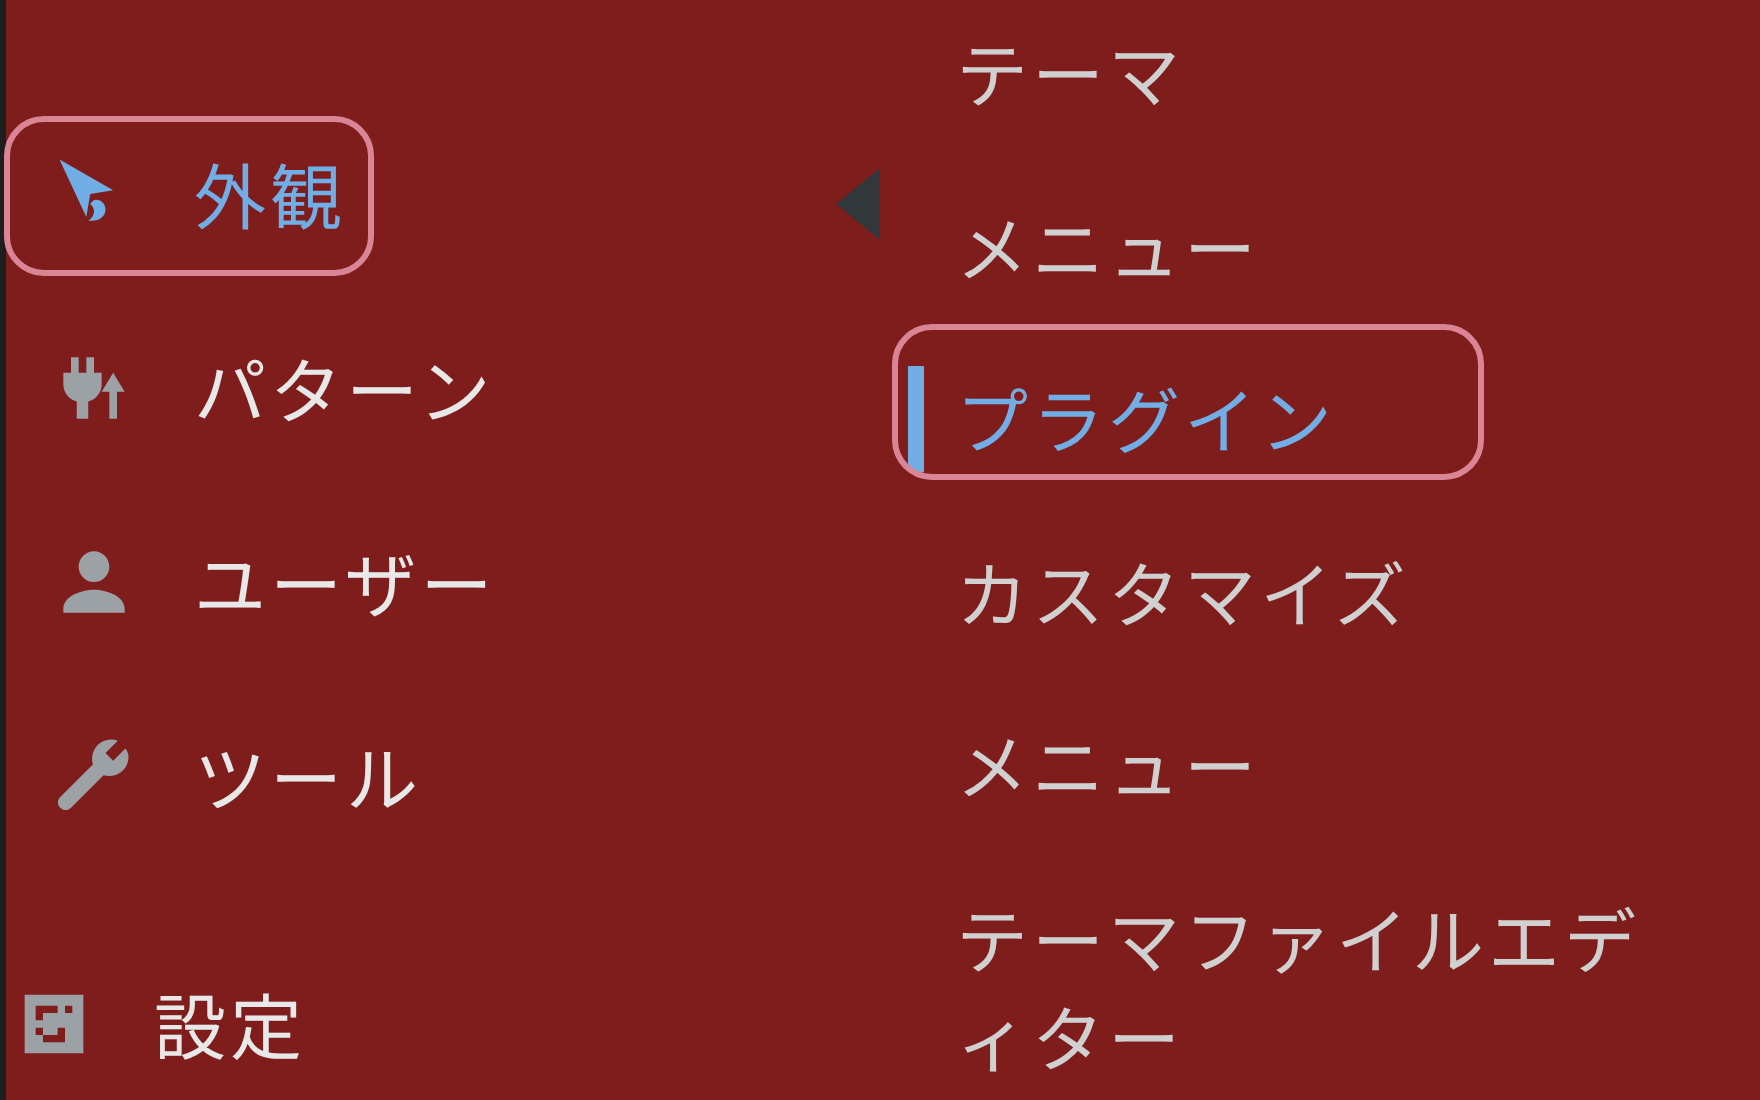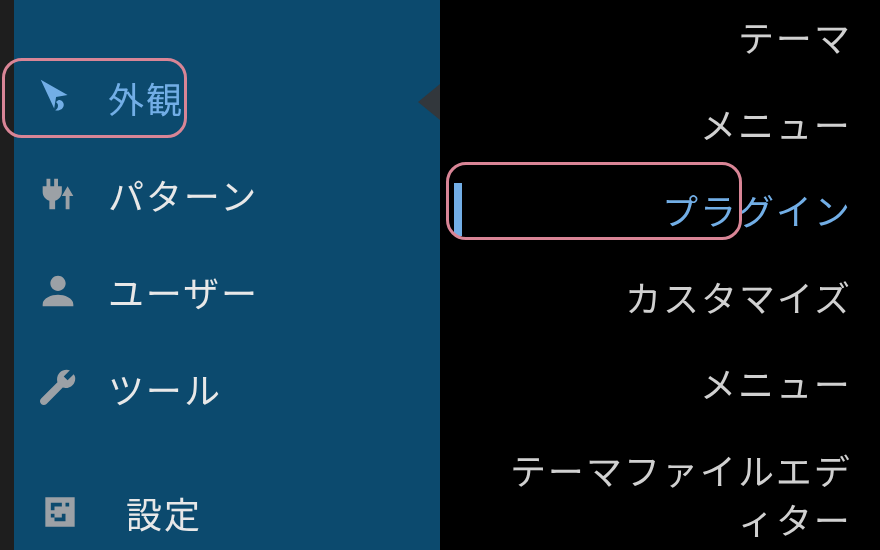--- a/index.html
+++ b/index.html
@@ -12,23 +12,23 @@
       height: 550px;
       background: #1e1e1e;
       font-family: -apple-system, "Hiragino Sans", "Hiragino Kaku Gothic ProN", "Noto Sans JP", sans-serif;
       color: #d0d0d0;
       overflow: hidden;
       position: relative;
     }
     .main-sidebar {
       width: 440px;
       height: 550px;
-      background: #0c4a6e;
-      position: absolute;
-      left: 14px;
+      background: #7f1d1d;
+      position: absolute;
+      left: 3px;
       top: 0;
     }
     .main-item {
       display: flex;
       align-items: center;
       padding: 16px 10px 16px 18px;
       gap: 24px;
       height: 97px;
       cursor: pointer;
     }
@@ -67,22 +67,21 @@
       top: 58px;
       width: 185px;
       height: 80px;
     }
     .submenu {
       position: absolute;
       left: 440px;
       top: 0;
       width: 440px;
       height: 550px;
-      background: #000000;
-      text-align: right;
+      background: #7f1d1d;
     }
     .submenu-item {
       padding: 20px 28px 18px 38px;
       font-size: 36px;
       color: #d0d0d0;
       letter-spacing: 2px;
       cursor: pointer;
       position: relative;
       line-height: 1.35;
     }
@@ -114,22 +113,22 @@
       border-bottom: 18px solid transparent;
       border-right: 22px solid #32373c;
     }
     .settings-row {
       position: absolute;
       bottom: 0;
       left: 0;
       width: 440px;
       display: flex;
       align-items: center;
-      padding: 12px 10px 8px 34px;
-      gap: 40px;
+      padding: 12px 10px 8px 1px;
+      gap: 24px;
       height: 80px;
     }
     .settings-row .icon-wrap {
       width: 52px;
       height: 52px;
       display: flex;
       align-items: center;
       justify-content: center;
     }
     .settings-row .icon-wrap svg {

